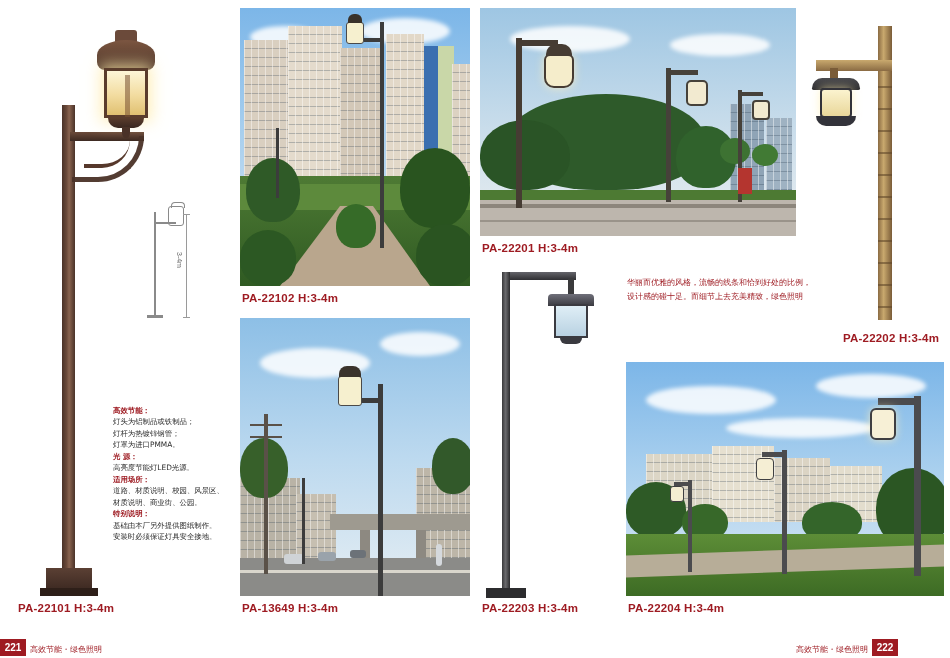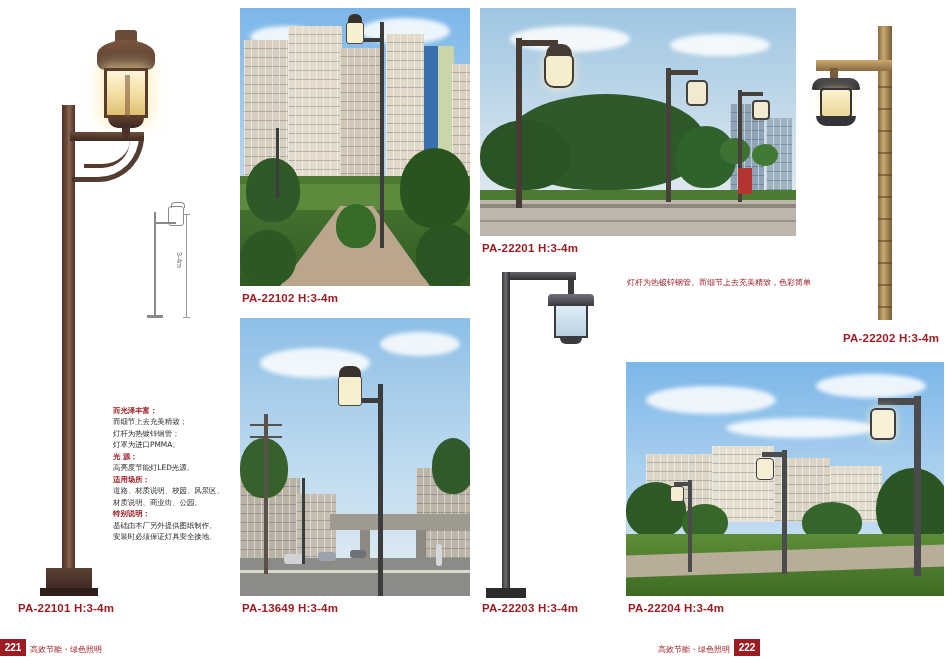--- a/index.html
+++ b/index.html
@@ -136,21 +136,21 @@
     position:absolute; left:627px; top:276px; width:200px;
     color:#9e1b22; font-size:8px; line-height:1.75;
     font-family:"DejaVu Sans", sans-serif;
   }
 
   
   #ph-22204 { left:626px; top:362px; width:318px; height:234px; }
   #cap-22204 { position:absolute; left:628px; top:602px; }
 
   
-  .footer { position:absolute; bottom:0; left:0; width:760px; height:20px; }
+  .footer { position:absolute; bottom:0; left:0; width:898px; height:20px; }
   .pgnum {
     position:absolute; bottom:2px; width:26px; height:17px;
     background:#9e1b22; color:#fff; font-size:10px; font-weight:bold;
     text-align:center; line-height:17px;
   }
   #pg-left { left:0; }
   #pg-right { right:0; }
   .foot-text {
     position:absolute; bottom:3px; font-size:8px; color:#9e1b22;
     font-family:"DejaVu Sans", sans-serif;
@@ -200,22 +200,22 @@
     <div class="linedraw">
       <div class="ld-pole"></div>
       <div class="ld-arm"></div>
       <div class="ld-lamp"></div>
       <div class="ld-base"></div>
       <div class="ld-dim"></div>
       <div class="ld-text">3-4m</div>
     </div>
 
     <div class="specs">
-      <div class="hd">而光泽丰富：</div>
-      <div>而细节上去充美精致；</div>
+      <div class="hd">高效节能：</div>
+      <div>灯头为铝制品或铁制品；</div>
       <div>灯杆为热镀锌钢管；</div>
       <div>灯罩为进口PMMA。</div>
       <div class="hd">光    源：</div>
       <div>高亮度节能灯LED光源。</div>
       <div class="hd">适用场所：</div>
       <div>道路、材质说明、校园、风景区、</div>
       <div>材质说明、商业街、公园。</div>
       <div class="hd">特别说明：</div>
       <div>基础由本厂另外提供图纸制作。</div>
       <div>安装时必须保证灯具安全接地。</div>
@@ -371,21 +371,22 @@
     <div style="position:absolute;left:30px;top:60px;width:8px;height:14px;background:#7a5c38;"></div>
     <div style="position:absolute;left:12px;top:70px;width:48px;height:12px;background:linear-gradient(180deg,#4a4a4e,#2b2b2f);border-radius:22px 22px 4px 4px;"></div>
     <div style="position:absolute;left:20px;top:80px;width:32px;height:30px;
                 background:linear-gradient(180deg,#fbf3cf,#e9d79a);border:2px solid #33333a;border-radius:4px;
                 box-shadow:0 0 10px rgba(255,240,180,.7);"></div>
     <div style="position:absolute;left:16px;top:108px;width:40px;height:10px;background:#33333a;border-radius:0 0 10px 10px;"></div>
   </div>
   <div id="cap-22202" class="caption">PA-22202 H:3-4m</div>
 
   <div id="redpara">
-    <div>灯杆为热镀锌钢管。而细节上去充美精致，色彩简单</div>
+    <div>华丽而优雅的风格，流畅的线条和恰到好处的比例，</div>
+    <div>设计感的碰十足。而细节上去充美精致，绿色照明</div>
   </div>
 
   <div class="photo" id="ph-22204">
     <div class="sky sky-blue"></div>
     <div class="cloud" style="left:20px;top:24px;width:130px;height:28px;"></div>
     <div class="cloud" style="left:190px;top:12px;width:110px;height:24px;"></div>
     <div class="cloud" style="left:100px;top:56px;width:150px;height:20px;"></div>
 
     <div class="bldg" style="left:20px;top:92px;width:66px;height:68px;background:#dcd6c6;">
         <div class="win-grid"></div>

